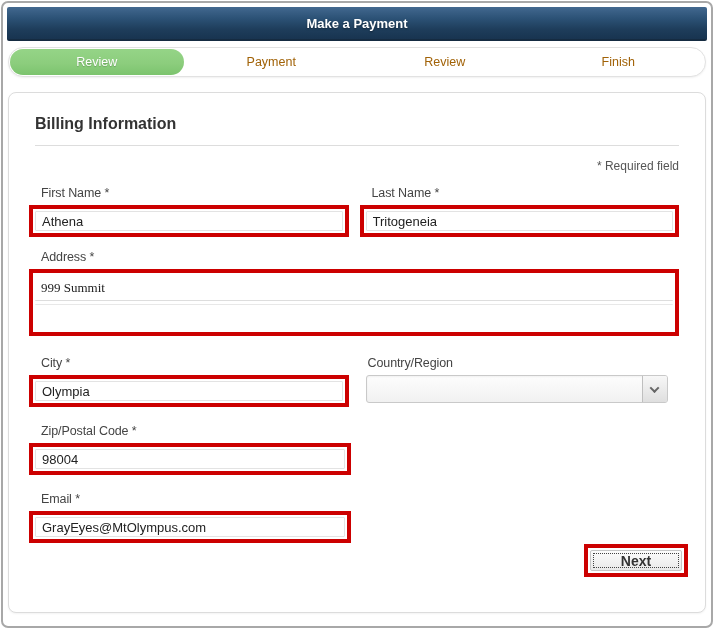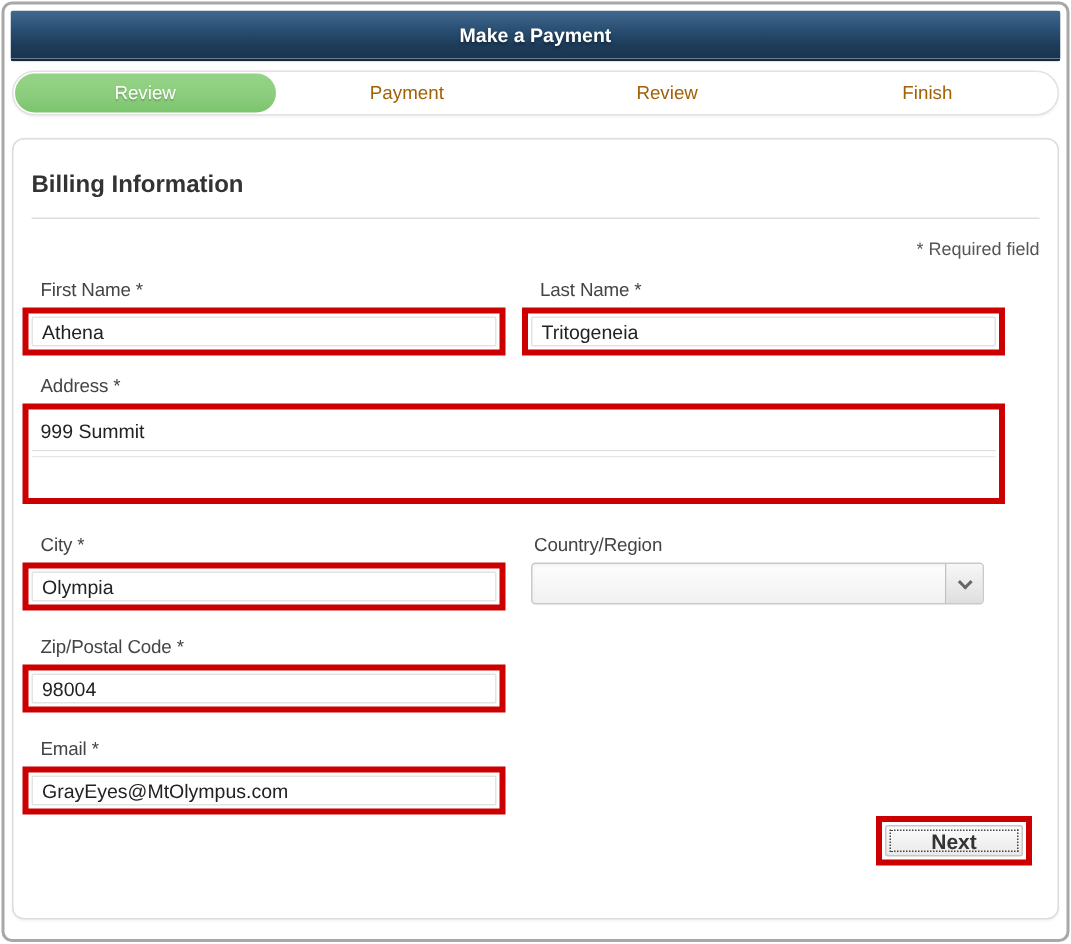--- a/index.html
+++ b/index.html
@@ -55,21 +55,21 @@
   }
   
   .panel {
     position: relative;
     margin: 15px 1px 0;
     height: 521px;
     border: 1px solid #dcdcdc;
     border-radius: 8px;
     background: #fff;
     box-shadow: 0 1px 2px rgba(0,0,0,.05);
-    padding: 20px 12px;
+    padding: 20px 26px;
   }
   .panel h2 {
     font-size: 16px;
     color: #333;
     margin: 2px 0 12px;
   }
   .divider { border-bottom: 1px solid #ddd; }
   .required {
     text-align: right;
     font-size: 12px;
@@ -104,20 +104,21 @@
     font-family: "Liberation Sans", "DejaVu Sans", sans-serif;
     font-size: 13px;
     color: #222;
     padding: 0 6px;
     outline: none;
   }
   .addr-input {
     height: 26px;
     border: 1px solid #ddd;
     border-width: 0 0 1px 0;
+    font-family: Liberation Serif, serif;
   }
   .addr-input + .addr-input {
     margin-top: 3px;
     border-width: 1px 0 0 0;
     border-color: #e8e8e8;
   }
   
   .select {
     margin-top: 2px;
     display: flex;

